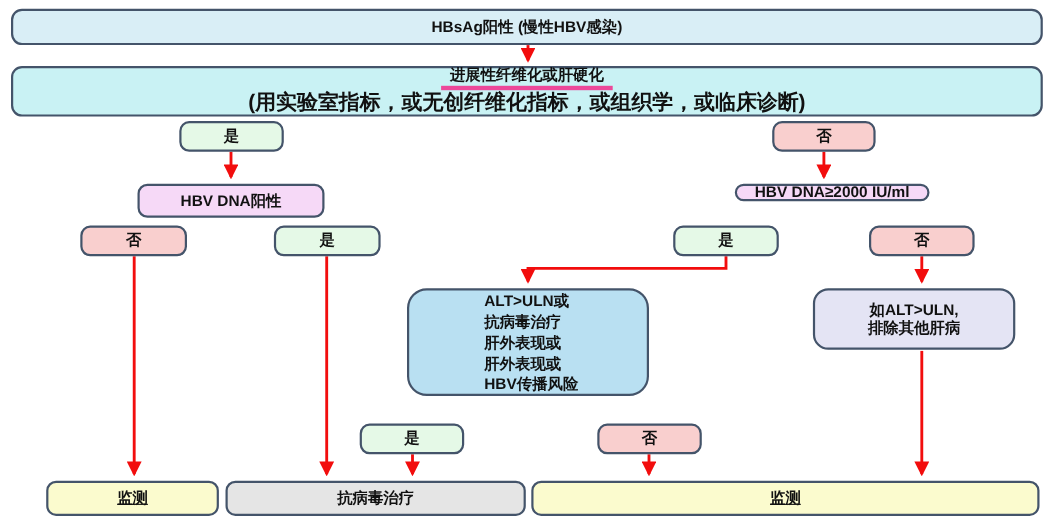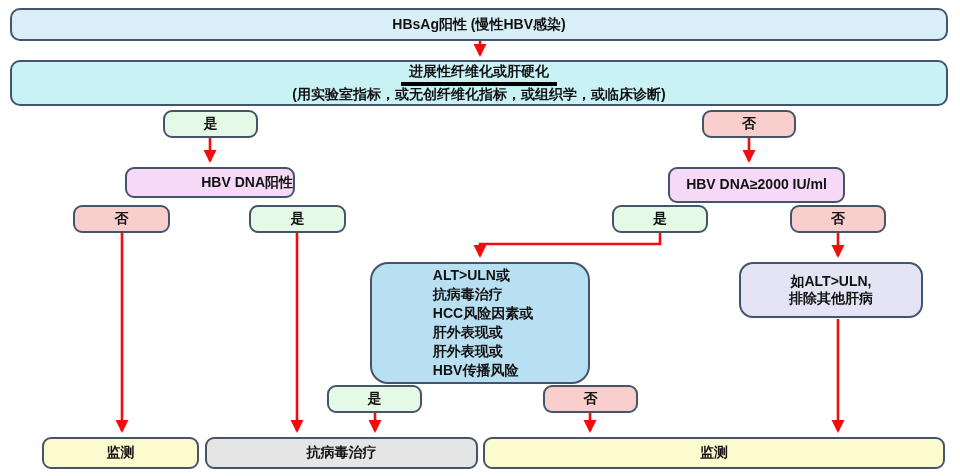--- a/index.html
+++ b/index.html
@@ -16,28 +16,28 @@
     background:#fff;z-index:2;
   }
   .node.big{border-radius:10px;}
   .fill-lightblue{background:#d9eef6;}
   .fill-cyan{background:#c9f2f4;}
   .fill-green{background:#e5f9e7;}
   .fill-pink{background:#f9cfce;}
   .fill-plum{background:#f6d9f7;}
   .fill-blue{background:#b9e0f2;border-radius:18px;}
   .fill-lavender{background:#e4e4f4;border-radius:14px;}
-  .fill-yellow{background:#fbfbce;}
+  .fill-yellow{background:#fbfbce;text-decoration:underline;}
   .fill-palegreen{background:#e5e5e5;}
   .stack{display:flex;flex-direction:column;align-items:center;justify-content:center;width:100%;}
   .underline-red{
-    display:inline-block;border-bottom:4px solid #000000;
+    display:inline-block;border-bottom:4px solid #ec4899;
     padding:0 8px 1px 8px;margin-bottom:0;
   }
-  .subtitle{font-size:14px;}
+  .subtitle{font-size:19px;}
   .criteria-lines{
     display:flex;flex-direction:column;align-items:flex-start;
     text-align:left;font-size:14px;line-height:19px;padding-left:6px;
   }
   svg.connectors{position:absolute;left:0;top:0;z-index:1;pointer-events:none;}
   .conn{stroke:#f20d0d;stroke-width:2.6;fill:none;}
 </style>
 </head>
 <body>
 
@@ -73,49 +73,48 @@
   </div>
 
   <div class="node fill-green" style="left:163px;top:110px;width:95px;height:28px;">
     <span>是</span>
   </div>
 
   <div class="node fill-pink" style="left:702px;top:110px;width:94px;height:28px;">
     <span>否</span>
   </div>
 
-  <div class="node fill-plum" style="left:125px;top:167px;width:170px;height:31px;justify-content:flex-end;">
+  <div class="node fill-plum" style="left:125px;top:167px;width:170px;height:31px;">
     <span>HBV DNA阳性</span>
   </div>
 
-  <div class="node fill-plum" style="left:668px;top:167px;width:177px;height:36px;">
+  <div class="node fill-plum" style="left:668px;top:167px;width:177px;height:16px;">
     <span>HBV DNA≥2000 IU/ml</span>
   </div>
 
   <div class="node fill-pink" style="left:73px;top:205px;width:97px;height:28px;">
     <span>否</span>
   </div>
 
   <div class="node fill-green" style="left:249px;top:205px;width:97px;height:28px;">
     <span>是</span>
   </div>
 
   <div class="node fill-green" style="left:612px;top:205px;width:96px;height:28px;">
     <span>是</span>
   </div>
 
   <div class="node fill-pink" style="left:790px;top:205px;width:96px;height:28px;">
     <span>否</span>
   </div>
 
-  <div class="node fill-blue" style="left:370px;top:262px;width:220px;height:122px;">
+  <div class="node fill-blue" style="left:370px;top:262px;width:220px;height:98px;">
     <div class="criteria-lines">
       <span>ALT&gt;ULN或</span>
       <span>抗病毒治疗</span>
-      <span>HCC风险因素或</span>
       <span>肝外表现或</span>
       <span>肝外表现或</span>
       <span>HBV传播风险</span>
     </div>
   </div>
 
   <div class="node fill-lavender" style="left:739px;top:262px;width:184px;height:56px;">
     <div class="stack">
       <span>如ALT&gt;ULN,</span>
       <span>排除其他肝病</span>

